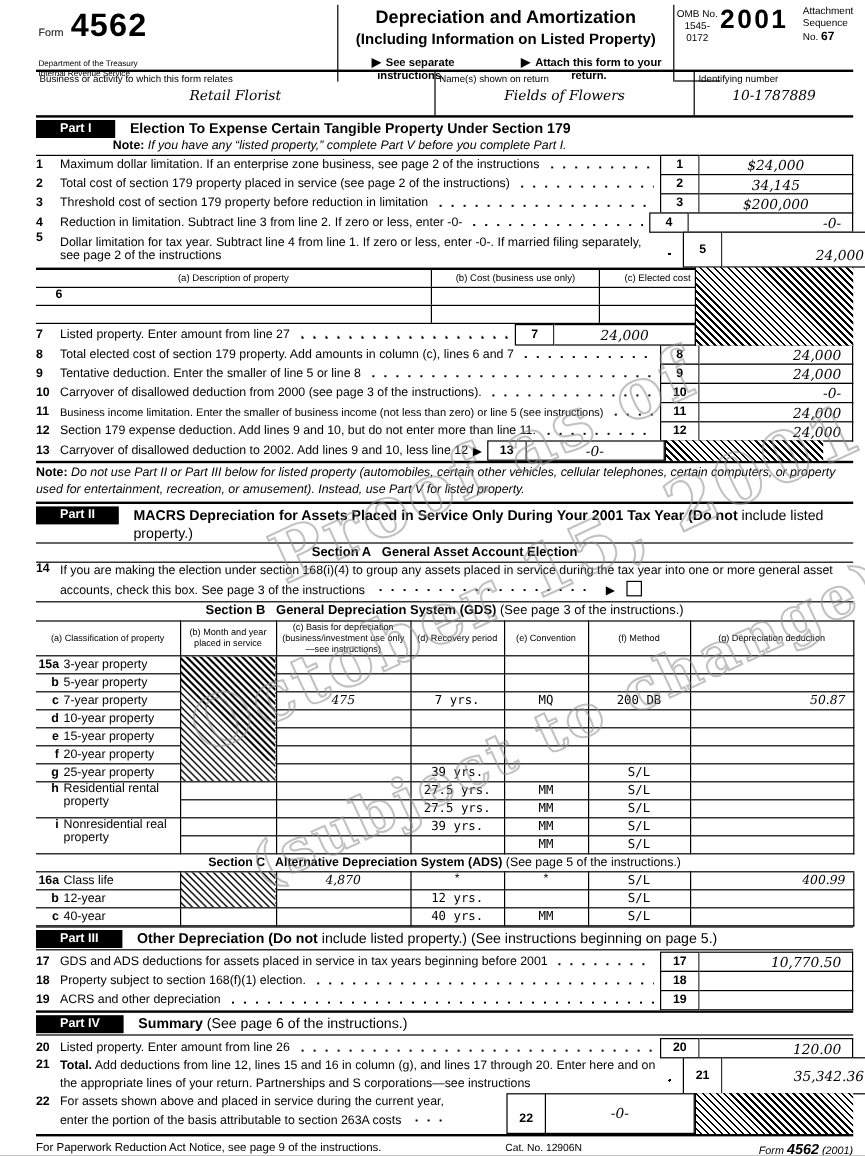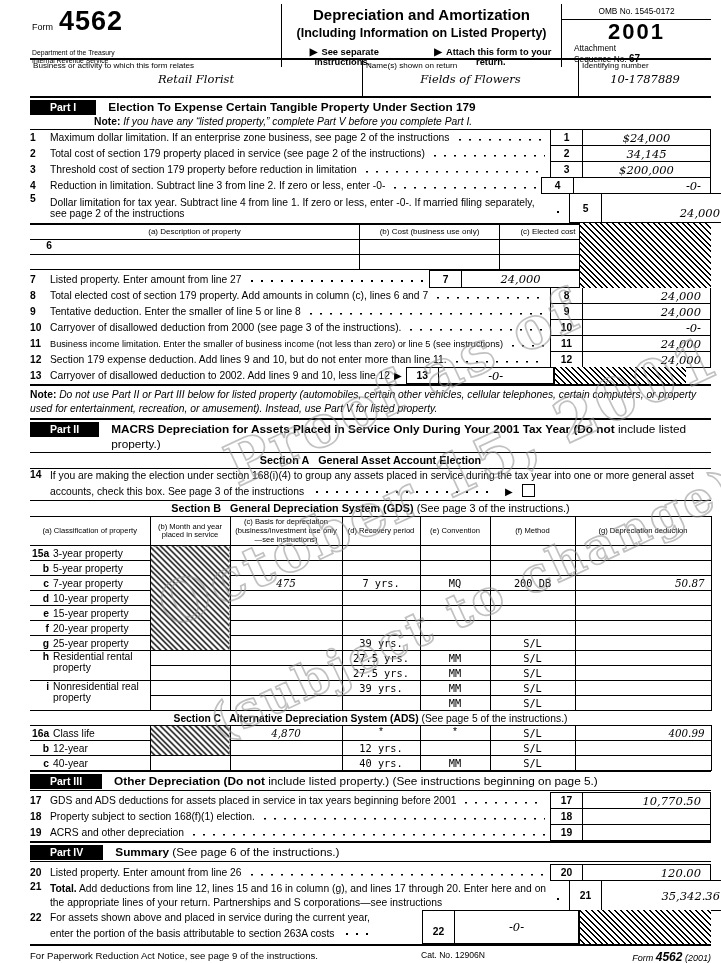--- a/index.html
+++ b/index.html
@@ -10,21 +10,21 @@
   
   .hdr{display:grid;grid-template-columns:252px 1fr 150px;border-bottom:2.5px solid #000;height:54px;}
   .hdr-left{border-right:1.5px solid #000;padding:2px 4px 0 2px;display:flex;flex-direction:column;justify-content:space-between;}
   .form-word{font-size:9px;}
   .form-num{font-size:27px;font-weight:bold;letter-spacing:1px;margin-left:3px;}
   .dept{font-size:6.8px;line-height:1.15;padding-bottom:2px;}
   .hdr-center{text-align:center;padding-top:2px;}
   .title{font-weight:bold;font-size:15px;}
   .subtitle{font-weight:bold;font-size:12.5px;margin-top:3px;}
   .instr{font-weight:bold;font-size:9.3px;margin-top:6px;display:flex;justify-content:center;gap:18px;}
-  .hdr-right{border-left:1.5px solid #000;text-align:center;display:flex;flex-direction:column;}
+  .hdr-right{border-left:1.5px solid #000;text-align:center;display:flex;flex-direction:row;}
   .omb{font-size:8.3px;border-bottom:1.5px solid #000;padding:2px 0 3px;}
   .year{font-size:22px;font-weight:bold;letter-spacing:2px;line-height:1;padding-top:1px;}
   .attach-seq{font-size:8.3px;text-align:left;padding-left:12px;line-height:1.25;}
   .seqv{font-weight:bold;font-size:10px;}
 
   
   .nameband{display:grid;grid-template-columns:332px 216px 133px;border-bottom:2.5px solid #000;height:36px;}
   .nb-cell{padding:1px 3px;}
   .nb-cell + .nb-cell{border-left:1.5px solid #000;}
   .lbl{font-size:8.1px;}

